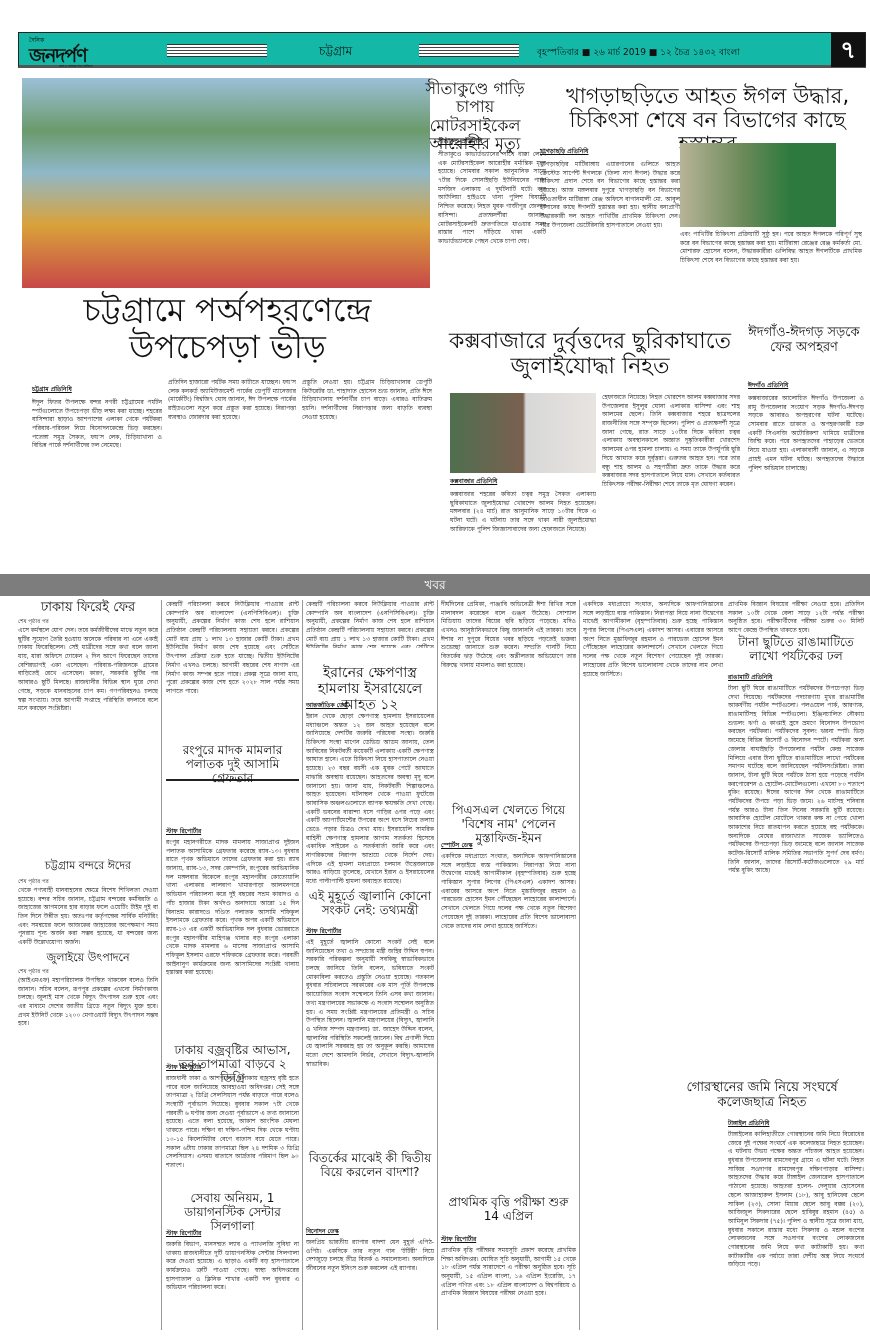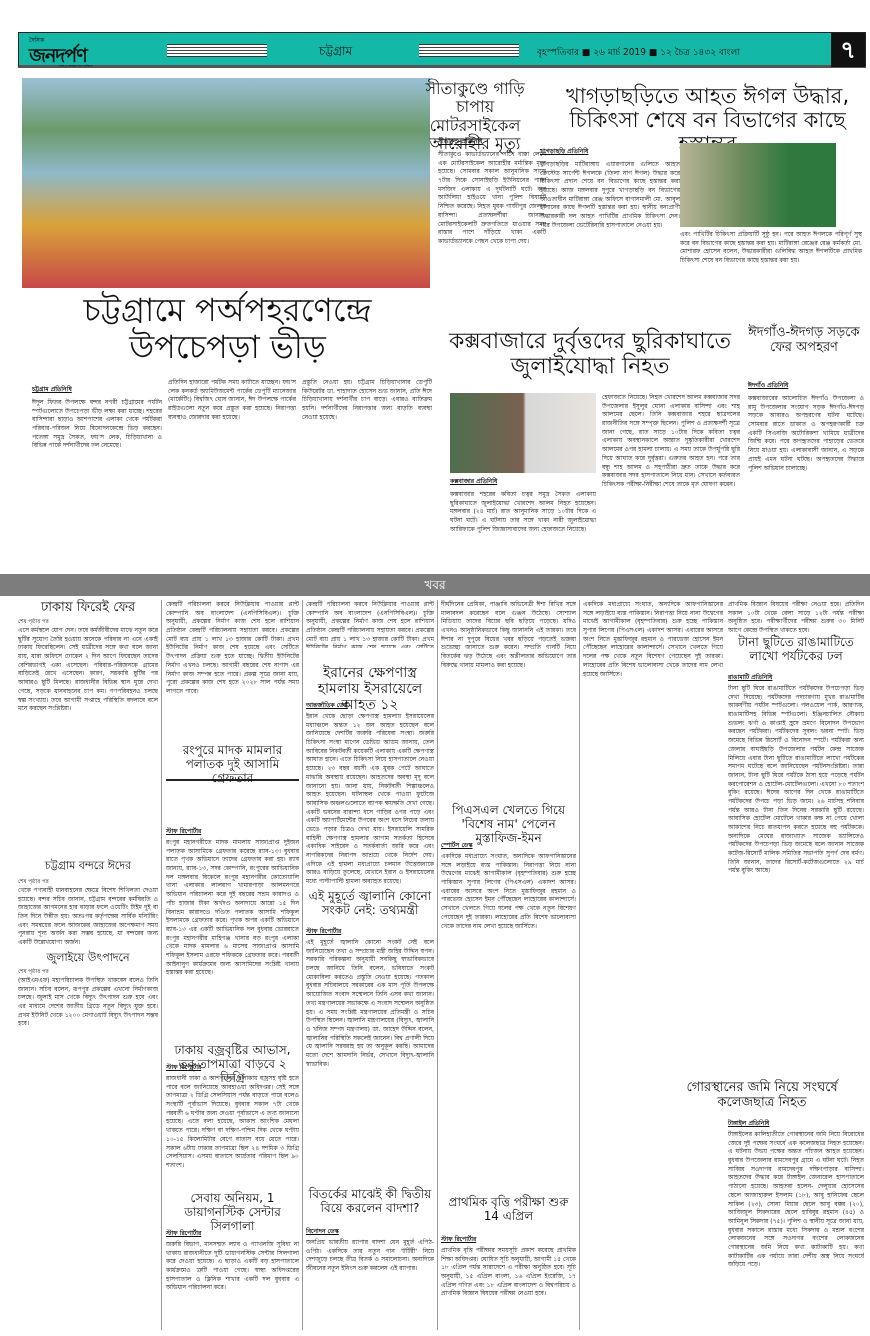--- a/index.html
+++ b/index.html
@@ -96,21 +96,21 @@
 
 <div class="abs vrule" style="left:302px;top:600px;height:730px"></div>
 
 <div class="abs body col" style="left:306px;top:600px;width:128px;height:48px">কেন্দ্রটি পরিচালনা করবে নিউক্লিয়ার পাওয়ার প্লান্ট কোম্পানি অব বাংলাদেশ (এনপিসিবিএল)। চুক্তি অনুযায়ী, প্রকল্পের নির্মাণ কাজ শেষ হলে রাশিয়ান প্রতিষ্ঠান কেন্দ্রটি পরিচালনায় সহায়তা করবে। প্রকল্পের মোট ব্যয় প্রায় ১ লাখ ১৩ হাজার কোটি টাকা। প্রথম ইউনিটের নির্মাণ কাজ শেষ হয়েছে এবং সেটিতে উৎপাদন প্রক্রিয়া শুরু হতে যাচ্ছে। দ্বিতীয় ইউনিটের নির্মাণ এখনও চলছে। আগামী বছরের শেষ নাগাদ এর নির্মাণ কাজ সম্পন্ন হতে পারে। প্রকল্প সূত্রে জানা যায়, পুরো প্রকল্পের কাজ শেষ হতে ২০২৮ সাল পর্যন্ত সময় লাগতে পারে।</div>
 <div class="abs hl" style="left:306px;top:664px;width:128px;font-size:14px">ইরানের ক্ষেপণাস্ত্র হামলায় ইসরায়েলে আহত ১২</div>
 <div class="abs byline" style="left:306px;top:700px">আন্তর্জাতিক ডেস্ক</div>
 <div class="abs body col" style="left:306px;top:712px;width:128px;height:172px">ইরান থেকে ছোড়া ক্ষেপণাস্ত্র হামলায় ইসরায়েলের মধ্যাঞ্চলে অন্তত ১২ জন আহত হয়েছেন বলে জানিয়েছে দেশটির জরুরি পরিষেবা সংস্থা। জরুরি চিকিৎসা সংস্থা মাগেন ডেভিড আডম জানায়, তেল আবিবের নিকটবর্তী কয়েকটি এলাকায় একটি ক্ষেপণাস্ত্র আঘাত হানে। এতে চিকিৎসা নিয়ে হাসপাতালে নেওয়া হয়েছে। ২৩ বছর বয়সী এক যুবক পেটে আঘাতে মাঝারি অবস্থায় রয়েছেন। আহতদের অবস্থা মৃদু বলে জানানো হয়। জানা যায়, নিকটবর্তী শিল্পাঞ্চলেও আহত হয়েছেন। ঘটনাস্থল থেকে পাওয়া ফুটেজে আবাসিক অঞ্চলগুলোতে ব্যাপক ক্ষয়ক্ষতি দেখা গেছে। একটি ভবনের বারান্দা ধসে গাড়ির ওপর পড়ে এবং একটি অ্যাপার্টমেন্টের উপরের অংশ ধসে নিচের তলায় ভেঙে পড়ার চিত্রও দেখা যায়। ইসরায়েলি সামরিক বাহিনী ক্ষেপণাস্ত্র হামলার আগাম সতর্কতা হিসেবে একাধিক সাইরেন ও সতর্কবার্তা জারি করে এবং নাগরিকদের নিরাপদ আশ্রয়ে থেকে নির্দেশ দেয়। এদিকে এই হামলা মধ্যপ্রাচ্যে চলমান উত্তেজনাকে আরও বাড়িয়ে তুলেছে, যেখানে ইরান ও ইসরায়েলের মধ্যে পাল্টাপাল্টি হামলা অব্যাহত রয়েছে।</div>
 <div class="abs hl" style="left:306px;top:890px;width:128px;font-size:12px">এই মুহূর্তে জ্বালানি কোনো সংকট নেই: তথ্যমন্ত্রী</div>
 <div class="abs byline" style="left:306px;top:926px">স্টাফ রিপোর্টার</div>
 <div class="abs body col" style="left:306px;top:938px;width:128px;height:245px">এই মুহূর্তে জ্বালানি কোনো সংকট নেই বলে জানিয়েছেন তথ্য ও সম্প্রচার মন্ত্রী জহির উদ্দিন স্বপন। সরকারি পরিকল্পনা অনুযায়ী সবকিছু স্বাভাবিকভাবে চলছে জানিয়ে তিনি বলেন, ভবিষ্যতে সংকট মোকাবিলা করতেও প্রস্তুতি নেওয়া হয়েছে। গতকাল বুধবার সচিবালয়ে সরকারের এক মাস পূর্তি উপলক্ষে আয়োজিত সংবাদ সম্মেলনে তিনি এসব কথা জানান। তথ্য মন্ত্রণালয়ের সভাকক্ষে এ সংবাদ সম্মেলন অনুষ্ঠিত হয়। এ সময় সংশ্লিষ্ট মন্ত্রণালয়ের প্রতিমন্ত্রী ও সচিব উপস্থিত ছিলেন। জ্বালানি মন্ত্রণালয়ের (বিদ্যুৎ, জ্বালানি ও খনিজ সম্পদ মন্ত্রণালয়) ডা. জাহেদ উদ্দিন বলেন, জ্বালানির পরিস্থিতি সকলেই জানেন। বিশ্ব প্রণালী দিয়ে যে জ্বালানি সরবরাহ হয় তা অনুকূল করছি। আমাদের মতো দেশে আমদানি নির্ভর, সেখানে বিদ্যুৎ-জ্বালানি স্বাভাবিক।</div>
-<div class="abs hl" style="left:306px;top:1188px;width:128px;font-size:12px">বিতর্কের মাঝেই কী দ্বিতীয় বিয়ে করলেন বাদশা?</div>
+<div class="abs hl" style="left:306px;top:1152px;width:128px;font-size:12px">বিতর্কের মাঝেই কী দ্বিতীয় বিয়ে করলেন বাদশা?</div>
 <div class="abs byline" style="left:306px;top:1226px">বিনোদন ডেস্ক</div>
 <div class="abs body col" style="left:306px;top:1238px;width:128px;height:92px">জনপ্রিয় ভারতীয় র‍্যাপার বাদশা যেন মুহূর্ত এপিঠ-ওপিঠ। একদিকে তার নতুন গান 'টটিরী' নিয়ে দেশজুড়ে চলছে তীব্র বিতর্ক ও সমালোচনা। অন্যদিকে জীবনের নতুন ইনিংস শুরু করলেন এই র‍্যাপার।</div>
 
 <div class="abs vrule" style="left:437px;top:600px;height:730px"></div>
 
 <div class="abs body col" style="left:441px;top:600px;width:135px;height:200px">দীর্ঘদিনের প্রেমিকা, পাঞ্জাবি অভিনেত্রী ঈশা রিখির সঙ্গে মালাবদল করেছেন বলে গুঞ্জন উঠেছে। সোশ্যাল মিডিয়ায় তাদের বিয়ের ছবি ছড়িয়ে পড়েছে। যদিও এখনও আনুষ্ঠানিকভাবে কিছু জানাননি এই তারকা। তবে ঈশার না দুপুরে বিয়ের খবর ছড়িয়ে পড়তেই ভক্তরা শুভেচ্ছা জানাতে শুরু করেন। সম্প্রতি গানটি নিয়ে বিতর্কের ঝড় উঠেছে এবং অশ্লীলতার অভিযোগে তার বিরুদ্ধে থানায় মামলাও করা হয়েছে।</div>
 <div class="abs hl" style="left:441px;top:804px;width:135px;font-size:12px">পিএসএল খেলতে গিয়ে 'বিশেষ নাম' পেলেন মুস্তাফিজ-ইমন</div>
 <div class="abs byline" style="left:441px;top:840px">স্পোর্টস ডেস্ক</div>
 <div class="abs body col" style="left:441px;top:852px;width:135px;height:340px">একদিকে মধ্যপ্রাচ্যে সংঘাত, অন্যদিকে আফগানিস্তানের সঙ্গে লড়াইয়ে ব্যস্ত পাকিস্তান। নিরাপত্তা নিয়ে নানা উদ্বেগের মাঝেই আগামীকাল (বৃহস্পতিবার) শুরু হচ্ছে পাকিস্তান সুপার লিগের (পিএসএল) একাদশ আসর। এবারের আসরে অংশ নিতে মুস্তাফিজুর রহমান ও পারভেজ হোসেন ইমন পৌঁছেছেন লাহোরের কালান্দার্সে। সেখানে খেলতে গিয়ে দলের পক্ষ থেকে নতুন বিশেষণ পেয়েছেন দুই তারকা। লাহোরের প্রতি বিশেষ ভালোবাসা থেকে তাদের নাম লেখা হয়েছে জার্সিতে।</div>
 <div class="abs hl" style="left:441px;top:1196px;width:135px;font-size:12px">প্রাথমিক বৃত্তি পরীক্ষা শুরু 14 এপ্রিল</div>

